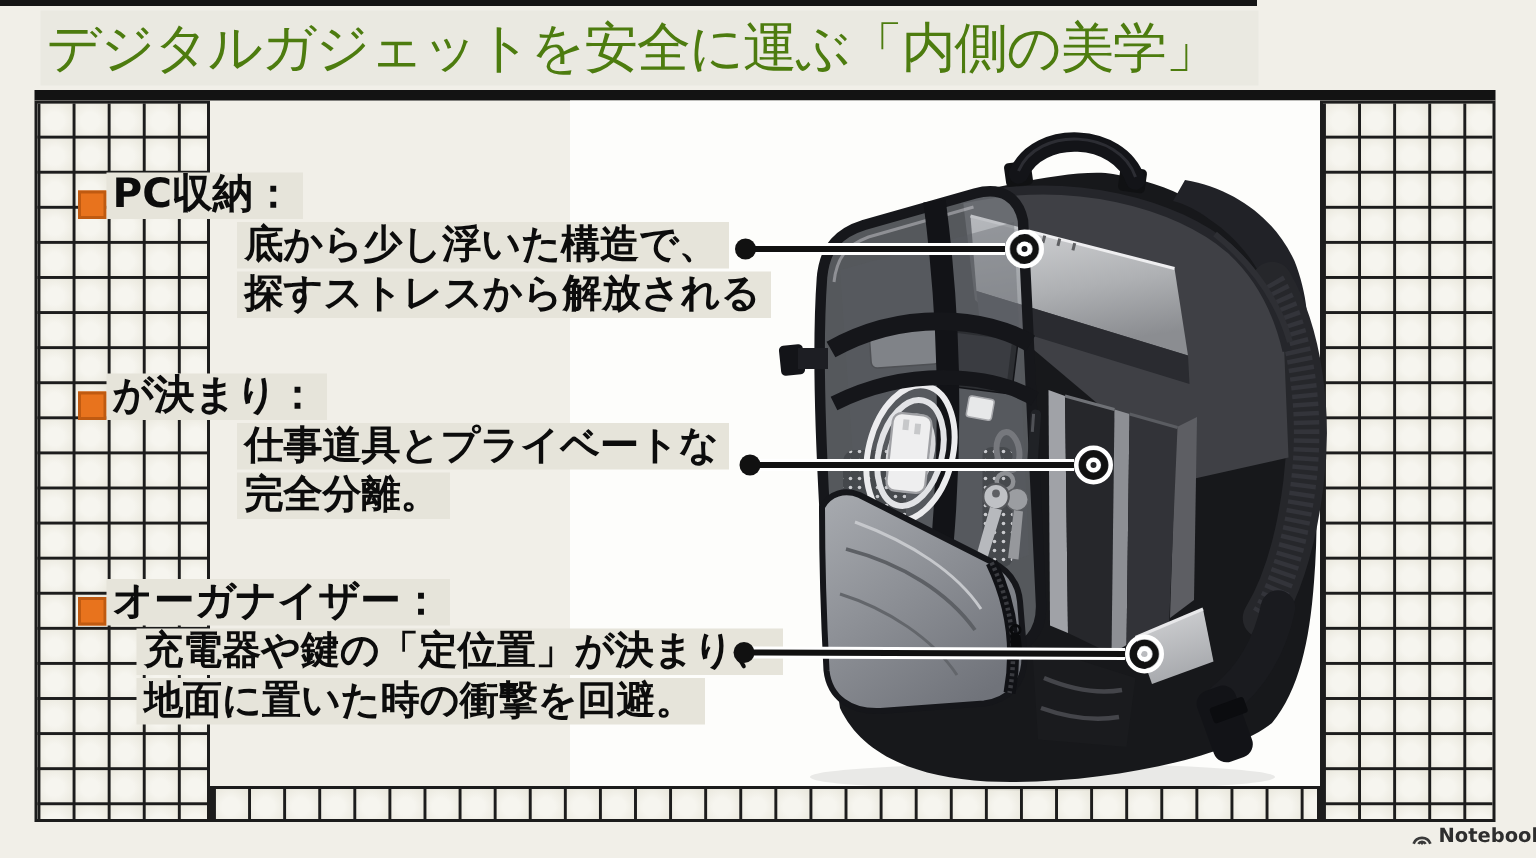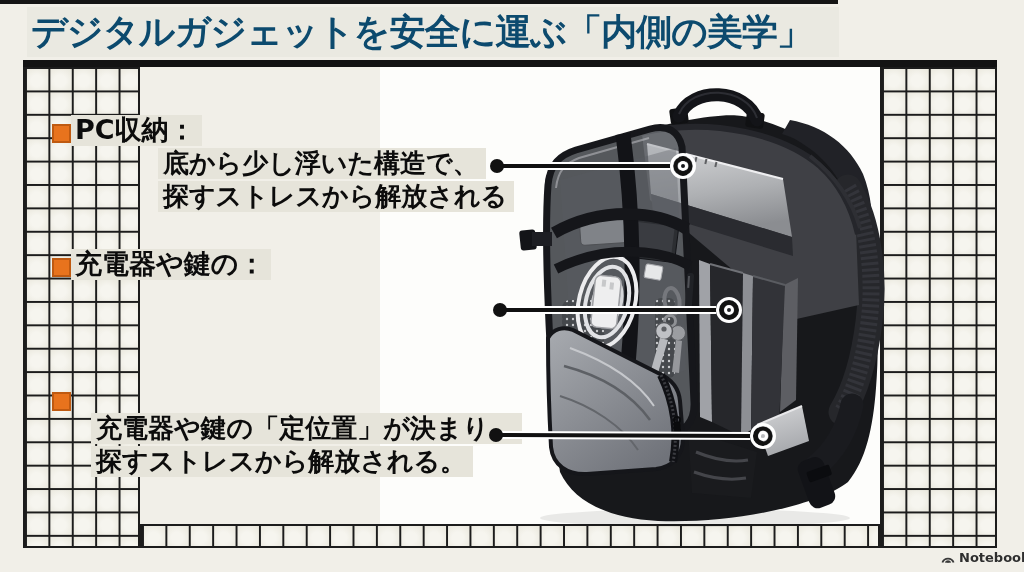--- a/index.html
+++ b/index.html
@@ -17,42 +17,42 @@
   .stage{
     position:relative;width:1024px;height:572px;overflow:hidden;
     background:var(--background);color:#0c0c0c;
   }
   .top-dark-strip{position:absolute;left:0;top:0;width:838px;height:4px;background:#151515;}
   .title-box{
     position:absolute;left:27px;top:7px;width:812px;height:50px;
     background:var(--title-box);display:flex;align-items:center;overflow:hidden;
   }
   .title-box h1{
-    margin:0 0 0 4px;font-size:36px;font-weight:bold;white-space:nowrap;
-    letter-spacing:-1px;color:#0c4a6e;
+    margin:0 0 0 4px;font-size:36px;font-weight:normal;white-space:nowrap;
+    letter-spacing:-1px;color:#4d7c0f;
   }
   .black-bar{position:absolute;left:23px;top:60px;width:974px;height:7px;background:var(--line-black);}
   .grid{
     position:absolute;border:2px solid var(--grid-line);box-sizing:border-box;
     background-color:#efede4;
     background-image:
       repeating-linear-gradient(90deg, var(--grid-line) 0 2px, transparent 2px 23.4px),
       repeating-linear-gradient(0deg, var(--grid-line) 0 2px, transparent 2px 23.4px),
       radial-gradient(#f6f5ef 35%, #e9e7dc 95%);
     background-size:23.4px 23.4px;
   }
   .grid-left{left:23px;top:67px;width:117px;height:481px;}
   .grid-right{left:880px;top:67px;width:117px;height:481px;}
   .grid-bottom{left:140px;top:524px;width:740px;height:24px;}
   .illo-bg{position:absolute;left:380px;top:67px;width:500px;height:457px;background:var(--illustration-bg);}
   .backpack-svg{position:absolute;left:480px;top:70px;width:420px;height:460px;}
   .callout-svg{position:absolute;left:0;top:0;width:1024px;height:572px;pointer-events:none;}
 
   .bullet-group{position:absolute;left:52px;}
-  .bullet-head{display:flex;align-items:center;font-size:27px;font-weight:bold;line-height:1.05;}
+  .bullet-head{display:flex;align-items:flex-end;font-size:27px;font-weight:bold;line-height:1.05;}
   .sq{width:15px;height:15px;background:var(--accent-orange);border:2px solid var(--bullet-border);
       flex:none;margin-top:6px;margin-right:0;}
   .hl{background:var(--highlight-box);padding:1px 6px 2px 4px;display:inline-block;}
   .bullet-lines{display:flex;flex-direction:column;align-items:flex-start;
       font-size:26px;font-weight:bold;line-height:1.0;}
   .bullet-lines .hl{margin-top:2px;padding:2px 7px 3px 5px;}
   .indent-wide{margin-left:106px;}
   .indent-narrow{margin-left:39px;}
 
   .watermark{
@@ -223,33 +223,36 @@
     </div>
     <div class="bullet-lines indent-wide">
       <span class="hl">底から少し浮いた構造で、</span>
       <span class="hl">探すストレスから解放される</span>
     </div>
   </div>
 
   <div class="bullet-group" style="top:249px">
     <div class="bullet-head">
       <span class="sq"></span>
-      <span class="hl">充電器や鍵の：</span>
+      <span class="hl">が決まり：</span>
     </div>
     <div class="bullet-lines indent-wide">
+      <span class="hl">仕事道具とプライベートな</span>
+      <span class="hl">完全分離。</span>
     </div>
   </div>
 
   <div class="bullet-group" style="top:386px">
     <div class="bullet-head">
       <span class="sq"></span>
+      <span class="hl">オーガナイザー：</span>
     </div>
     <div class="bullet-lines indent-narrow">
       <span class="hl">充電器や鍵の「定位置」が決まり、</span>
-      <span class="hl">探すストレスから解放される。</span>
+      <span class="hl">地面に置いた時の衝撃を回避。</span>
     </div>
   </div>
 
   <svg class="callout-svg">
     <g>
       <line x1="497" y1="166" x2="670" y2="166" stroke="#ffffff" stroke-width="8"></line>
       <line x1="497" y1="166" x2="670" y2="166" stroke="#111111" stroke-width="4"></line>
       <circle cx="497" cy="166" r="7" fill="#111111"></circle>
       <circle cx="683" cy="166" r="11.5" stroke="#ffffff" stroke-width="3" fill="none"></circle>
       <circle cx="683" cy="166" r="7.5" stroke="#111111" stroke-width="4" fill="none"></circle>

